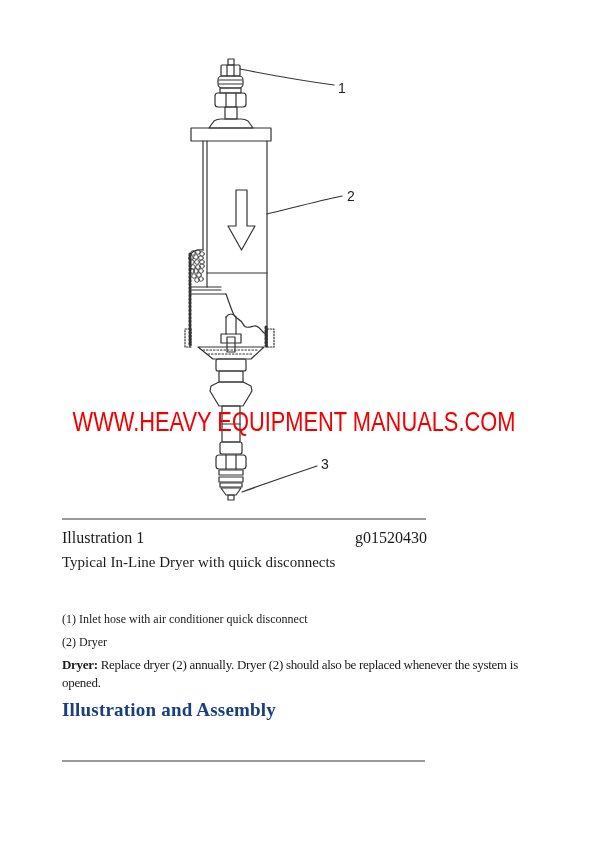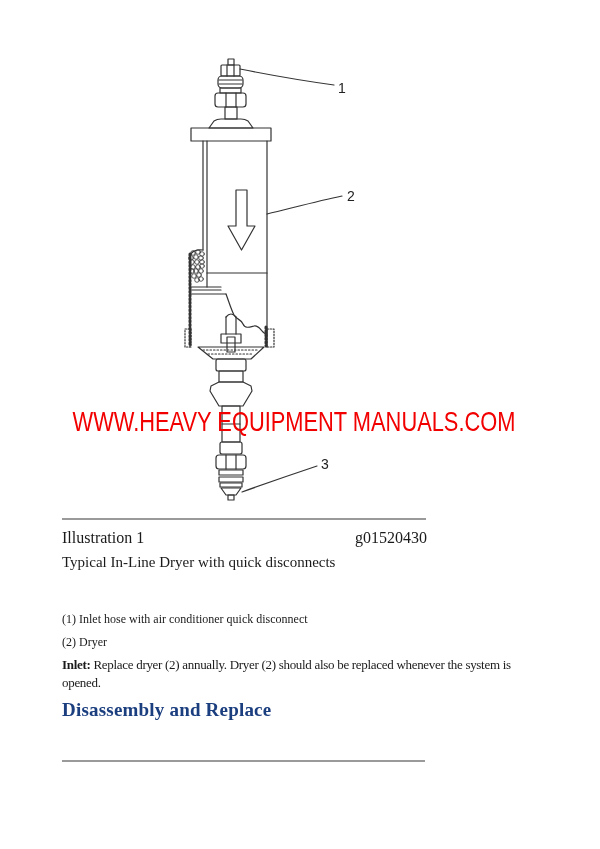--- a/index.html
+++ b/index.html
@@ -160,19 +160,19 @@
   <div class="caption-row">
     <span>Illustration 1</span>
     <span>g01520430</span>
   </div>
 
   <div class="fig-title">Typical In-Line Dryer with quick disconnects</div>
 
   <div class="legend-item legend-0">(1) Inlet hose with air conditioner quick disconnect</div>
   <div class="legend-item legend-1">(2) Dryer</div>
 
-  <p class="note"><b>Inlet:</b><span> Replace dryer (2) annually. Dryer (2) should also be replaced whenever the system is opened.</span></p>
+  <p class="note"><b>Dryer:</b><span> Replace dryer (2) annually. Dryer (2) should also be replaced whenever the system is opened.</span></p>
 
-  <h2 class="section-heading" style="color: rgb(27, 62, 127);">Disassembly and Replace</h2>
+  <h2 class="section-heading" style="color: rgb(27, 62, 127);">Illustration and Assembly</h2>
 
   <div class="rule rule-bottom"></div>
 
 </div>
 
 </body></html>

